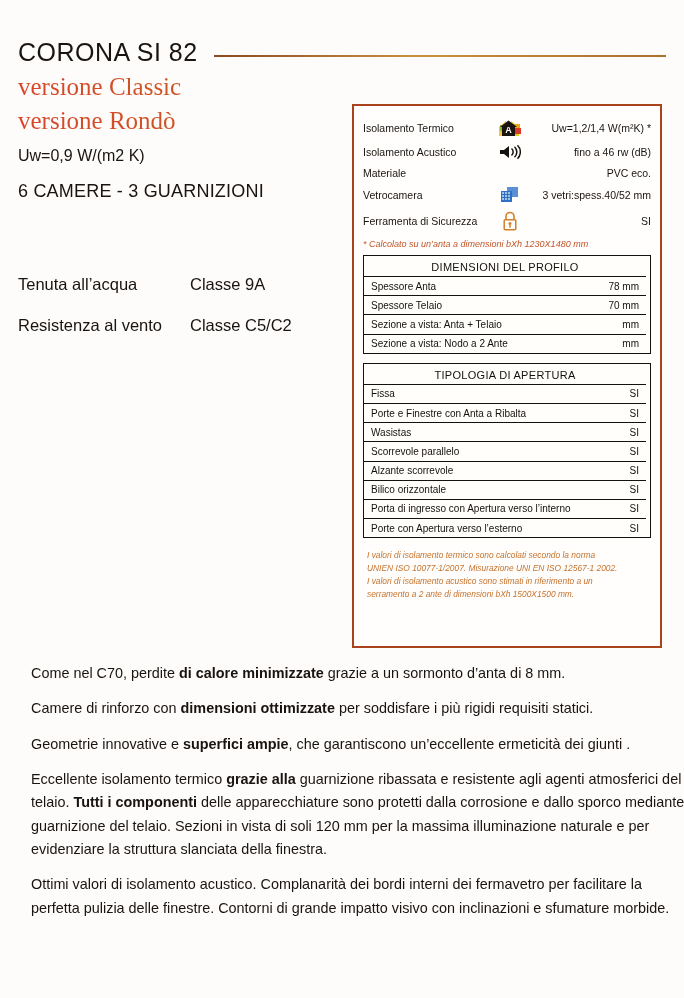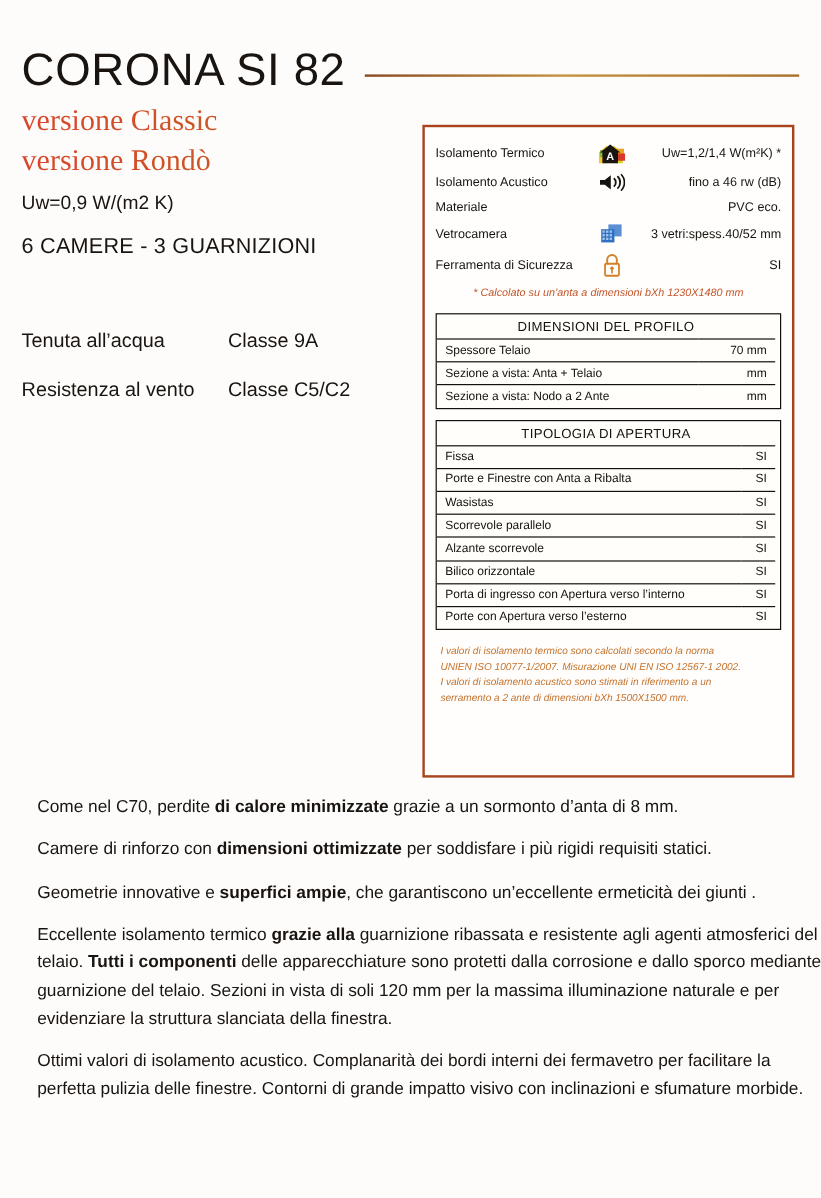--- a/index.html
+++ b/index.html
@@ -26,21 +26,21 @@
     position: absolute;
     left: 18px;
     top: 38px;
     width: 648px;
   }
   .title-row {
     display: flex;
     align-items: center;
   }
   .main-title {
-    font-size: 38px;
+    font-size: 25px;
     letter-spacing: 0.5px;
     color: #1a1410;
     white-space: nowrap;
     font-weight: 400;
   }
   .title-rule {
     flex: 1;
     height: 2px;
     margin-left: 16px;
     margin-top: 6px;
@@ -107,23 +107,22 @@
     vertical-align: middle;
   }
   .spec-label { text-align: left; white-space: nowrap; }
   .spec-icon  { width: 40px; text-align: center; }
   .spec-value { text-align: right; white-space: nowrap; font-size: 10.5px; }
 
   .footnote-star {
     font-size: 9px;
     font-style: italic;
     color: #c0562a;
-    text-align: center;
     margin-top: 5px;
-    margin-bottom: 12px;
+    margin-bottom: 6px;
   }
 
   
   .inner-box {
     border: 1.2px solid #15110d;
     background: #fffefb;
     padding: 3px 4px 0 0;
     margin-bottom: 9px;
   }
   .inner-title {
@@ -277,20 +276,24 @@
       </tr>
     </tbody>
       </table>
 
     <div class="footnote-star">* Calcolato su un’anta a dimensioni bXh 1230X1480 mm</div>
 
     <div class="inner-box">
       <div class="inner-title">DIMENSIONI DEL PROFILO</div>
       <table class="inner-table">
         <tbody>
+            <tr>
+          <td>Spessore Anta</td>
+          <td class="v">78 mm</td>
+        </tr>
         <tr>
           <td>Spessore Telaio</td>
           <td class="v">70 mm</td>
         </tr>
         <tr>
           <td>Sezione a vista: Anta + Telaio</td>
           <td class="v">mm</td>
         </tr>
         <tr>
           <td>Sezione a vista: Nodo a 2 Ante</td>

